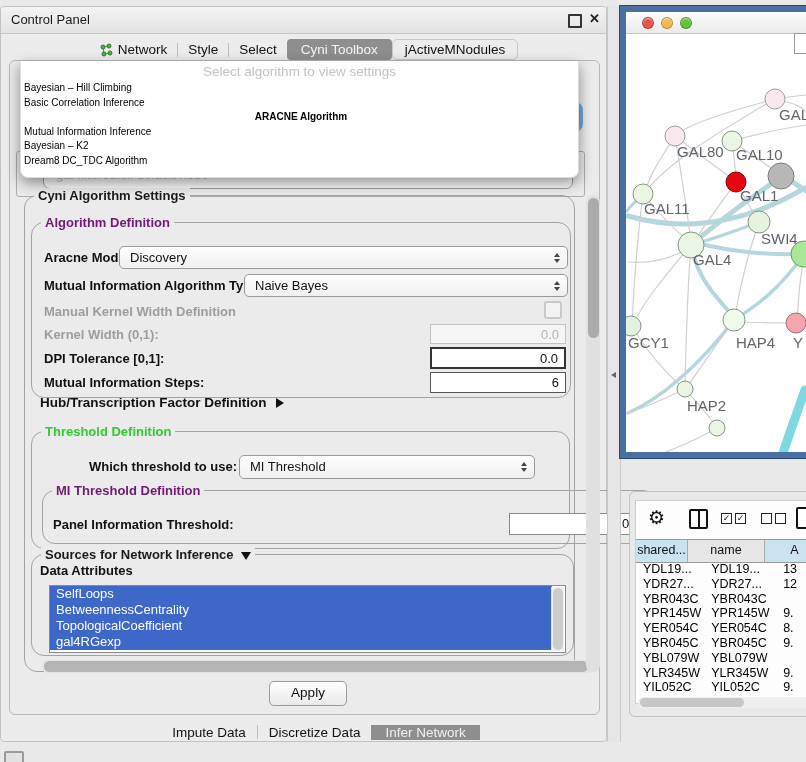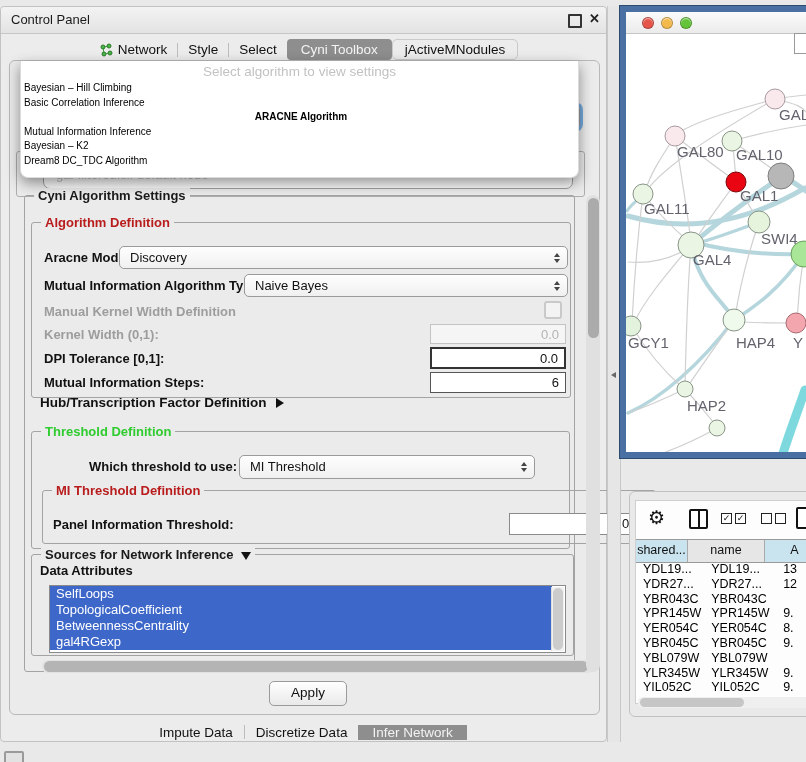--- a/index.html
+++ b/index.html
@@ -36,23 +36,23 @@
   
   #dd-pop{position:absolute;left:10px;top:0px;width:559px;height:117px;background:#fff;
           border:1px solid #dcdcdc;border-top:none;border-radius:0 0 8px 8px;
           box-shadow:0 5px 14px rgba(0,0,0,.42);z-index:5;box-sizing:border-box;}
   #dd-ph{height:17px;text-align:center;color:#c2c2c2;font-size:13.5px;padding-top:3px;}
   #dd-options{padding-left:3px;}
   .dd-opt{font-size:10px;line-height:14.6px;color:#000;white-space:nowrap;}
   .dd-opt.bold{font-weight:bold;text-align:center;}
 
   
-  .fs{position:absolute;border:1px solid #a3a3a3;border-radius:3px;box-sizing:border-box;}
+  .fs{position:absolute;border:1px solid #a3a3a3;border-radius:13px;box-sizing:border-box;}
   .leg{position:absolute;top:-8px;left:9px;background:#ebebeb;padding:0 4px;font-size:13px;font-weight:bold;white-space:nowrap;}
-  .leg.blue{color:#b91c1c;} .leg.green{color:#2fcb2f;} .leg.black{color:#1a1a1a;}
+  .leg.blue{color:#701a75;} .leg.green{color:#2fcb2f;} .leg.black{color:#1a1a1a;}
 
   #fs-cyni{left:14px;top:134px;width:551px;height:477px;}
   #fs-algo{left:6px;top:26px;width:540px;height:176px;}
   #fs-thr{left:6px;top:235px;width:539px;height:118px;}
   #fs-mi{left:10px;top:58px;width:614px;height:54px;}
   #fs-src{left:6px;top:358px;width:543px;height:102px;}
 
   .lbl{position:absolute;font-size:13px;font-weight:bold;color:#111;white-space:nowrap;}
   .lbl.dis{color:#9d9d9d;}
   .combo{position:absolute;height:23px;background:linear-gradient(#fefefe,#f0f0f0);border:1px solid #9a9a9a;
@@ -81,21 +81,21 @@
   #attr-sb .th1{position:absolute;left:1px;right:1px;top:1px;bottom:1px;background:#cccccc;border-radius:5px;}
 
   #vscroll{position:absolute;left:576px;top:134px;width:14px;height:477px;background:#e0e0e0;border-radius:7px;}
   #vscroll .th1{position:absolute;left:1.5px;right:1.5px;top:3px;height:140px;background:#ababab;border-radius:6px;}
   #hscroll{position:absolute;left:17px;top:464px;width:552px;height:13px;background:#e2e2e2;border-radius:6px;}
   #hscroll .th1{position:absolute;left:2px;top:1px;bottom:1px;width:544px;background:#b4b4b4;border-radius:6px;}
 
   #apply-btn{position:absolute;left:259px;top:620px;width:76px;height:23px;background:linear-gradient(#ffffff,#e9e9e9);
              border:1px solid #9a9a9a;border-radius:5px;font-size:13.5px;color:#111;text-align:center;line-height:22px;}
 
-  #bottom-tabs{position:absolute;left:4px;top:707px;width:100%;height:36px;display:flex;justify-content:center;align-items:center;font-size:13.5px;color:#111;}
+  #bottom-tabs{position:absolute;left:17px;top:707px;width:100%;height:36px;display:flex;justify-content:center;align-items:center;font-size:13.5px;color:#111;}
   #bottom-tabs .tab{padding:3px 11px;}
   #bottom-tabs .tab.sel{background:#8e8e8e;color:#f2f2f2;border-radius:0;padding:0 14px;}
 
   
   #splitter{position:absolute;left:607px;top:6px;width:12px;height:736px;background:#e6e6e6;border-left:1px solid #c8c8c8;border-right:1px solid #c8c8c8;}
   #split-arrow{position:absolute;left:3px;top:366px;width:0;height:0;border-right:5px solid #666;border-top:3.5px solid transparent;border-bottom:3.5px solid transparent;}
 
   
   #net-win{position:absolute;left:620px;top:6px;width:192px;height:452px;border:6px solid #4a70a3;outline:1px solid #2b4a72;
            background:#fff;box-sizing:border-box;}
@@ -251,22 +251,22 @@
         </div>
 
         <div class="fs" id="fs-src">
           <span class="leg black">
             <span>Sources for Network Inference</span><span class="tri-d"></span>
           </span>
           <span id="attr-title">Data Attributes</span>
           <div id="attr-list">
             <div id="attr-list-items">
                 <div class="attr-item">SelfLoops</div>
+                <div class="attr-item">BetweennessCentrality</div>
                 <div class="attr-item">TopologicalCoefficient</div>
-                <div class="attr-item">BetweennessCentrality</div>
                 <div class="attr-item">gal4RGexp</div>
               </div>
             <div id="attr-sb">
                 <div class="th1"></div>
               </div>
           </div>
         </div>
 
         <div id="hscroll">
             <div class="th1"></div>

